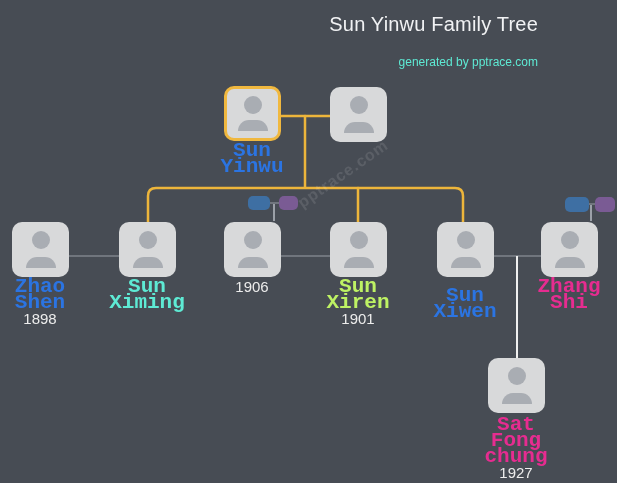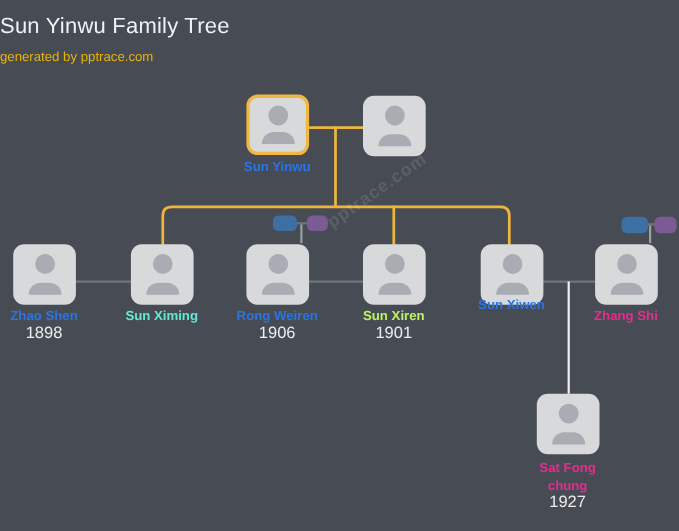--- a/index.html
+++ b/index.html
@@ -4,23 +4,23 @@
 <style>
   * { margin:0; padding:0; box-sizing:border-box; }
   html,body { width:617px; height:483px; }
   body {
     position:relative;
     width:617px; height:483px;
     background:#474c54;
     font-family:"Liberation Sans", sans-serif;
     overflow:hidden;
   }
-  .header { position:absolute; top:13px; left:0; width:538px; text-align:left; }
+  .header { position:absolute; top:13px; left:0; width:538px; text-align:right; }
   .title { font-size:20px; color:#f1f2f4; font-weight:400; letter-spacing:0.2px; }
-  .subtitle { margin-top:8px; font-size:12px; color:#eab308; }
+  .subtitle { margin-top:19px; font-size:12px; color:#5eead4; }
 
   svg.connectors { position:absolute; left:0; top:0; width:617px; height:483px; }
 
   .watermark {
     position:absolute; left:288px; top:158px; width:130px;
     transform:rotate(-35deg);
     color:rgba(255,255,255,0.11);
     font-size:16px; font-weight:700; letter-spacing:1px;
     pointer-events:none;
   }
@@ -36,21 +36,21 @@
     width:18px; height:18px; border-radius:50%; background:#a9adb3;
   }
   .avatar .torso {
     position:absolute; left:50%; bottom:9px; margin-left:-15px;
     width:30px; height:11px; border-radius:15px 15px 0 0; background:#a9adb3;
   }
   .card.highlighted .head { top:7px; }
   .card.highlighted .torso { bottom:7px; }
 
   .plabel { position:absolute; text-align:center; line-height:16px; }
-  .pname { font-size:12px; font-weight:700; }
+  .pname { font-size:21px; font-weight:700;font-family:Liberation Mono, monospace; }
   .pyear { font-size:15px; font-weight:400; color:#ececec; }
 
   .mini {
     position:absolute; height:14px; border-radius:5px;
   }
   .mini.male { background:#3e6fa3; }
   .mini.female { background:#7a5b94; }
 </style>
 </head>
 <body>
@@ -124,42 +124,41 @@
   <div class="pname" style="color: #5eead4;">Sun Ximing</div>
 </div>
 
 <div class="card" style="left:224px; top:222px;">
   <div class="avatar">
       <div class="head"></div>
       <div class="torso"></div>
     </div>
 </div>
 <div class="plabel" style="left:212px; top:279px; width:80px;">
-  <div class="pname" style="color: rgb(43, 116, 226);">Rong Weiren</div>
   <div class="pyear">1906</div>
 </div>
 
 <div class="card" style="left:330px; top:222px;">
   <div class="avatar">
       <div class="head"></div>
       <div class="torso"></div>
     </div>
 </div>
 <div class="plabel" style="left:303px; top:279px; width:110px;">
   <div class="pname" style="color: #bef264;">Sun Xiren</div>
   <div class="pyear">1901</div>
 </div>
 
 <div class="card" style="left:437px; top:222px;">
   <div class="avatar">
       <div class="head"></div>
       <div class="torso"></div>
     </div>
 </div>
-<div class="plabel" style="left:410px; top:269px; width:110px;">
+<div class="plabel" style="left:410px; top:288px; width:110px;">
   <div class="pname" style="color: rgb(43, 116, 226);">Sun Xiwen</div>
   <div class="pyear"></div>
 </div>
 
 <div class="card" style="left:541px; top:222px;">
   <div class="avatar">
       <div class="head"></div>
       <div class="torso"></div>
     </div>
 </div>

